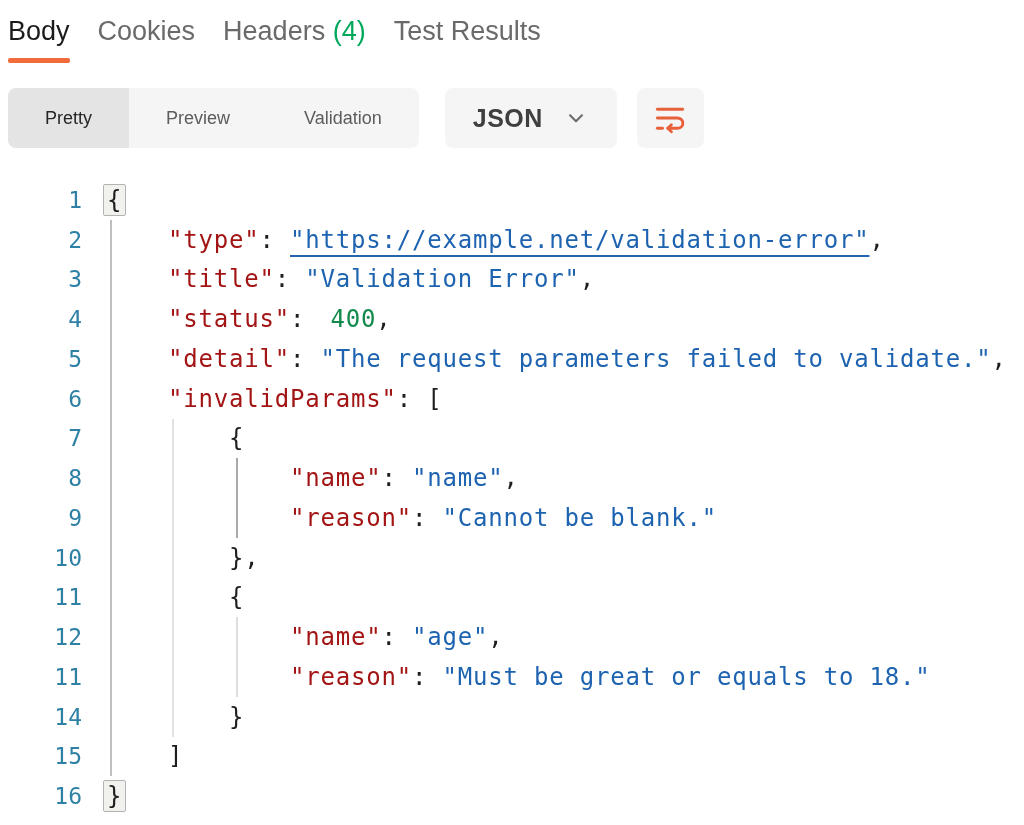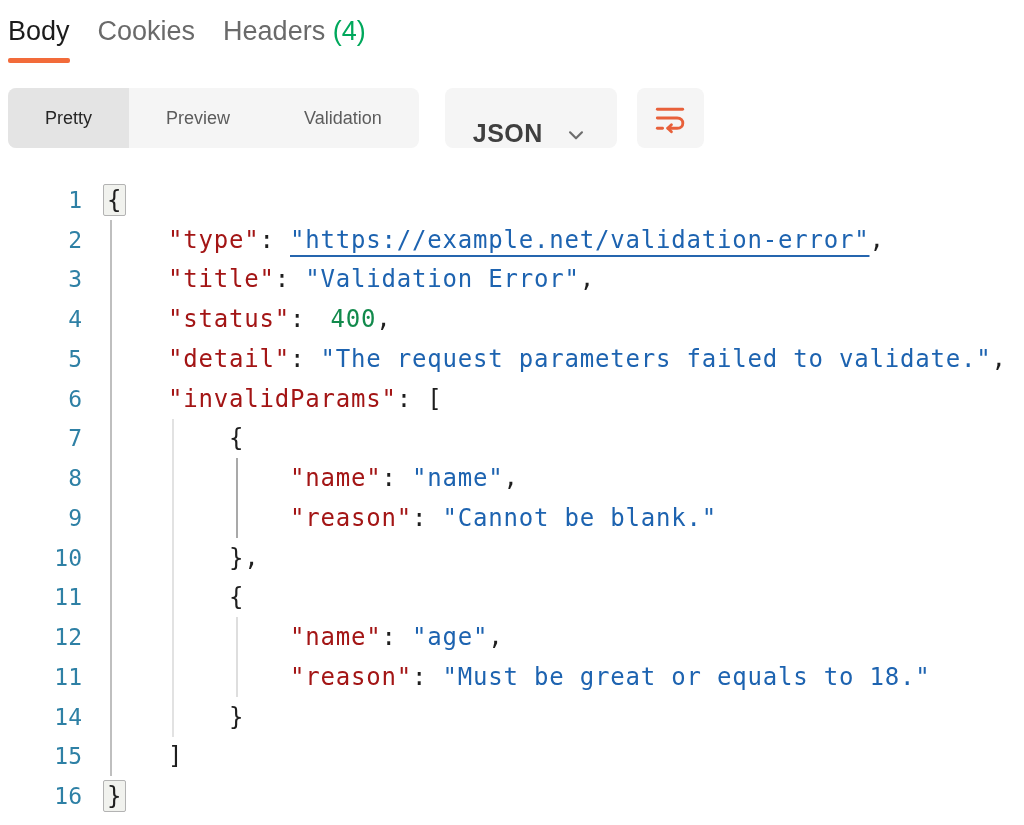--- a/index.html
+++ b/index.html
@@ -13,21 +13,21 @@
   .tab.active .tab-label { color:#1c1c1c; font-weight:500; }
   .tab-count { color:#00a85c; }
   .tab-underline { height:5px; border-radius:2px; background:transparent; margin-top:10px; }
   .tab.active .tab-underline { background:#f26b3a; }
 
   
   .toolbar { display:flex; align-items:center; margin:25px 0 0 8px; }
   .views { display:flex; background:#f5f5f5; border-radius:8px; overflow:hidden; height:60px; }
   .seg { display:flex; align-items:center; padding:0 37px; font-size:18px; color:#5c5c5c; cursor:pointer; white-space:nowrap; }
   .seg.active { background:#e4e4e4; color:#262626; }
-  .lang-btn { display:flex; align-items:flex-end; gap:20px; height:60px; margin-left:26px;
+  .lang-btn { display:flex; align-items:center; gap:20px; height:60px; margin-left:26px;
               background:#f5f5f5; border-radius:8px; padding:0 28px; cursor:pointer; }
   .lang-label { font-size:25px; font-weight:600; color:#3f3f3f; letter-spacing:0.5px; }
   .wrap-btn { display:flex; align-items:center; justify-content:center; width:67px; height:60px;
               margin-left:20px; background:#f5f5f5; border-radius:8px; cursor:pointer; }
 
   
   .editor { position:relative; margin-top:26px; padding-top:6px; cursor:text; }
   .row { display:flex; height:39.75px; align-items:center; }
   .ln { width:82px; text-align:right; font-family:"DejaVu Sans Mono", monospace;
         font-size:23px; color:#2e80a5; user-select:none; flex:none; }
@@ -55,20 +55,24 @@
   <div class="tab active">
     <span class="tab-label">Body</span>
     <div class="tab-underline"></div>
   </div>
   <div class="tab">
     <span class="tab-label">Cookies</span>
     <div class="tab-underline"></div>
   </div>
   <div class="tab">
     <span class="tab-label"><span>Headers</span> <span class="tab-count">(4)</span></span>
+    <div class="tab-underline"></div>
+  </div>
+  <div class="tab">
+    <span class="tab-label">Test Results</span>
     <div class="tab-underline"></div>
   </div>
 </div>
 
 <div class="toolbar">
   <div class="views">
     <div class="seg active">Pretty</div>
     <div class="seg">Preview</div>
     <div class="seg">Validation</div>
   </div>

